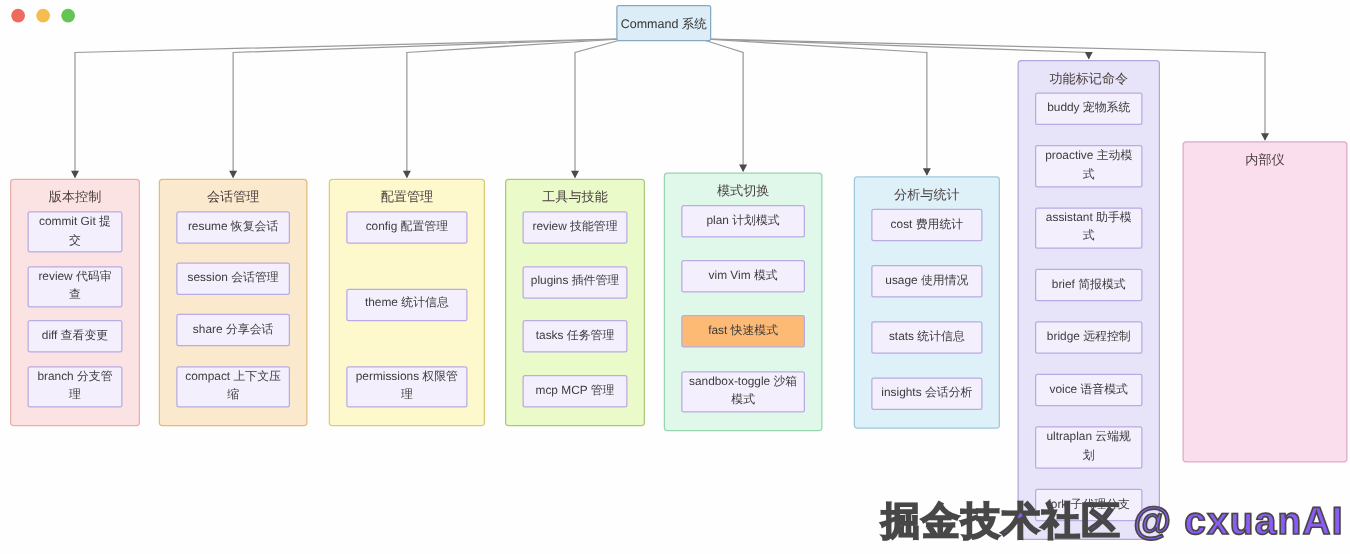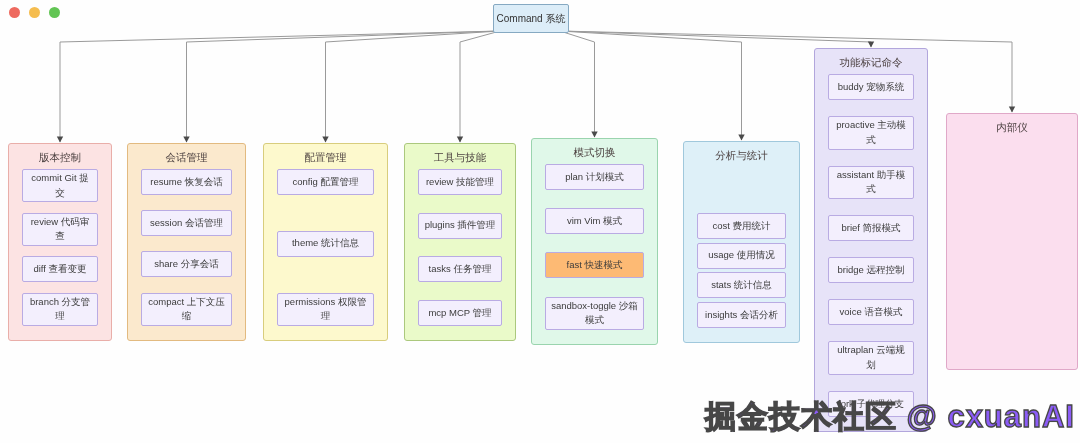--- a/index.html
+++ b/index.html
@@ -115,21 +115,21 @@
       </div>
       <div class="column" style="left: 531px; top: 138px; width: 127px; height: 207px; background: rgb(224, 248, 233); border-color: rgb(154, 212, 174);">
         <div class="col-title">模式切换</div>
         <div class="col-items">
           <div class="cmd-node" style="background: rgb(243, 239, 253); border-color: rgb(185, 171, 227);">plan 计划模式</div>
           <div class="cmd-node" style="background: rgb(243, 239, 253); border-color: rgb(185, 171, 227);">vim Vim 模式</div>
           <div class="cmd-node" style="background: #fdba74; border-color: rgb(185, 171, 227);">fast 快速模式</div>
           <div class="cmd-node" style="background: rgb(243, 239, 253); border-color: rgb(185, 171, 227);">sandbox-toggle 沙箱模式</div>
         </div>
       </div>
-      <div class="column" style="left: 683px; top: 141px; width: 117px; height: 202px; background: rgb(222, 240, 248); border-color: rgb(160, 200, 220); gap: 46px;">
+      <div class="column" style="left: 683px; top: 141px; width: 117px; height: 202px; background: rgb(222, 240, 248); border-color: rgb(160, 200, 220);">
         <div class="col-title">分析与统计</div>
         <div class="col-items">
           <div class="cmd-node" style="background: rgb(243, 239, 253); border-color: rgb(185, 171, 227);">cost 费用统计</div>
           <div class="cmd-node" style="background: rgb(243, 239, 253); border-color: rgb(185, 171, 227);">usage 使用情况</div>
           <div class="cmd-node" style="background: rgb(243, 239, 253); border-color: rgb(185, 171, 227);">stats 统计信息</div>
           <div class="cmd-node" style="background: rgb(243, 239, 253); border-color: rgb(185, 171, 227);">insights 会话分析</div>
         </div>
       </div>
       <div class="column" style="left: 814px; top: 48px; width: 114px; height: 384px; background: rgb(231, 227, 248); border-color: rgb(178, 166, 220);">
         <div class="col-title">功能标记命令</div>

